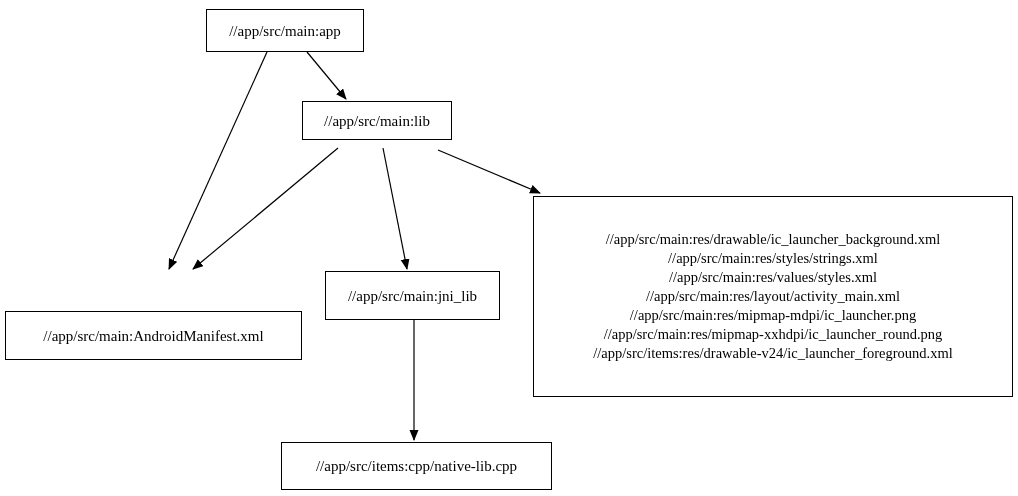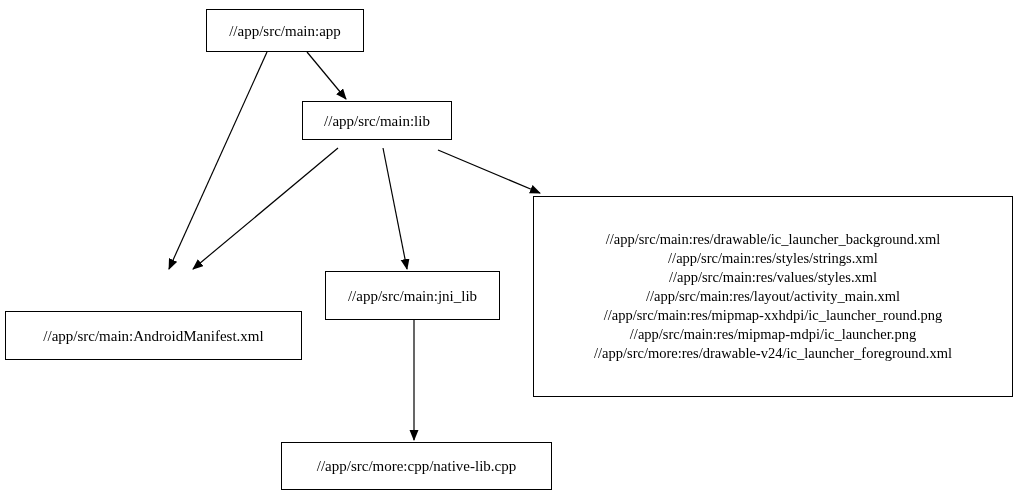--- a/index.html
+++ b/index.html
@@ -81,22 +81,22 @@
 
   <div class="node" style="left:325px; top:271px; width:175px; height:49px;">
     <span>//app/src/main:jni_lib</span>
   </div>
 
   <div class="node multiline" style="left:533px; top:196px; width:480px; height:201px;">
     <span>//app/src/main:res/drawable/ic_launcher_background.xml</span>
     <span>//app/src/main:res/styles/strings.xml</span>
     <span>//app/src/main:res/values/styles.xml</span>
     <span>//app/src/main:res/layout/activity_main.xml</span>
+    <span>//app/src/main:res/mipmap-mdpi/ic_launcher.png</span>
     <span>//app/src/main:res/mipmap-xxhdpi/ic_launcher_round.png</span>
-    <span>//app/src/main:res/mipmap-mdpi/ic_launcher.png</span>
-    <span>//app/src/more:res/drawable-v24/ic_launcher_foreground.xml</span>
+    <span>//app/src/items:res/drawable-v24/ic_launcher_foreground.xml</span>
   </div>
 
   <div class="node" style="left:281px; top:442px; width:271px; height:48px;">
-    <span>//app/src/more:cpp/native-lib.cpp</span>
+    <span>//app/src/items:cpp/native-lib.cpp</span>
   </div>
 
 </div>
 
 </body></html>

